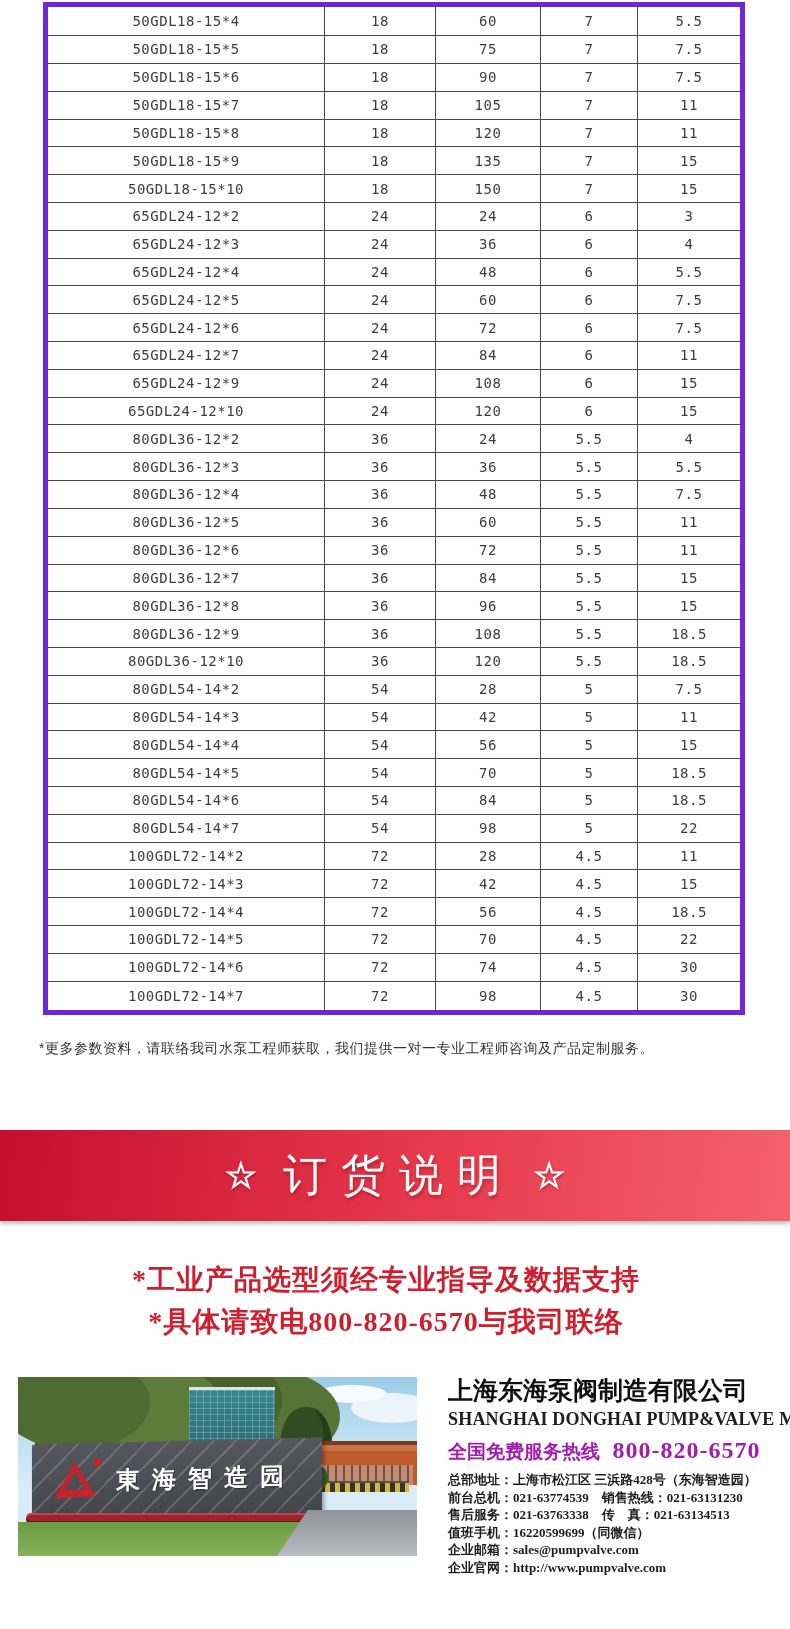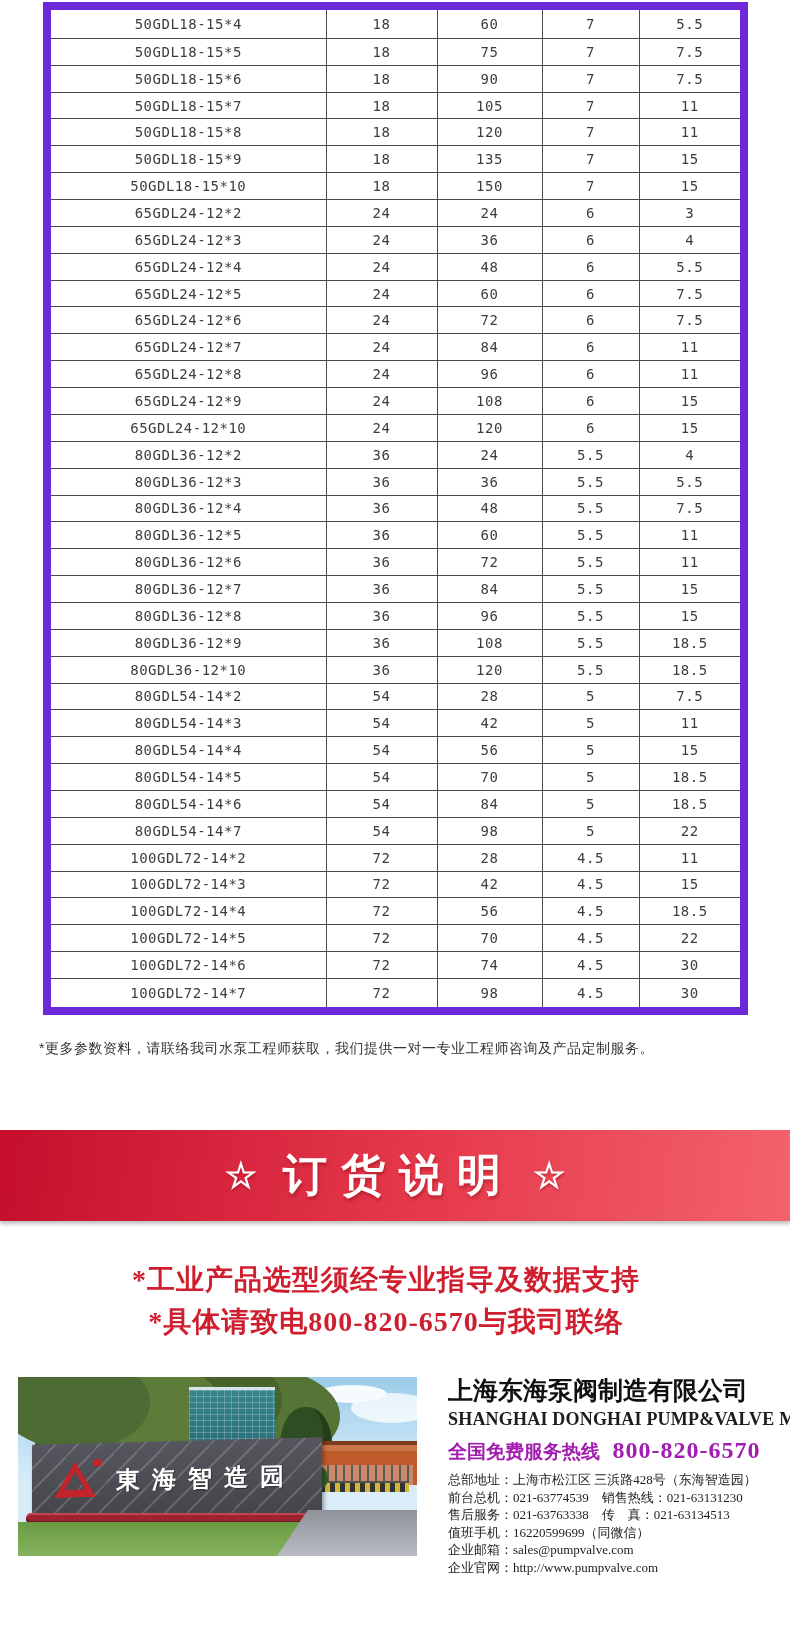--- a/index.html
+++ b/index.html
@@ -5,33 +5,33 @@
   html,body{margin:0;padding:0;background:#fff;}
   .page{position:relative;width:790px;height:1629px;background:#fff;overflow:hidden;
         font-family:"Liberation Sans",sans-serif;}
 
   
   .spec-table{position:absolute;left:43px;top:2px;width:697px;height:1013px;
               border-collapse:collapse;table-layout:fixed;}
   .spec-table td{border:1px solid #4a4a4a;text-align:center;vertical-align:middle;
                  font-family:"DejaVu Sans Mono",monospace;font-size:14px;color:#3d3d3d;
                  padding:0;letter-spacing:0.5px;}
-  .spec-table{border:8px solid #6d28d9;padding-left:36px;}
+  .spec-table{border:5px solid #6d28d9;padding-left:36px;}
 
   
   .note{position:absolute;left:39px;top:1040px;font-size:14px;color:#333;letter-spacing:0.5px;}
 
   
   .banner{position:absolute;left:0;top:1130px;width:790px;height:91px;
           background:linear-gradient(97deg,#c50f2d 0%,#e73a4c 55%,#f3626c 100%);
           display:flex;align-items:center;justify-content:center;
           box-shadow:0 3px 4px rgba(0,0,0,0.25);}
   .banner .star{color:#fff;font-size:36px;font-weight:bold;margin:0 18px;
                 text-shadow:1px 2px 2px rgba(120,0,10,0.35);}
-  .banner-title{color:#fff;font-size:44px;font-weight:bold;letter-spacing:14px;
+  .banner-title{color:#fff;font-size:44px;font-weight:normal;letter-spacing:14px;
                 padding-left:8px;text-shadow:1px 3px 3px rgba(120,0,10,0.35);}
 
   
   .notice{position:absolute;left:0;width:772px;text-align:center;color:#cf1f2f;
           font-family:"Liberation Serif",serif;font-weight:bold;font-size:28px;
           letter-spacing:1px;white-space:nowrap;}
   .notice-1{top:1261px;}
   .notice-2{top:1303px;}
 
   
@@ -78,21 +78,21 @@
 
   
   .company{position:absolute;left:448px;top:1374px;width:318px;}
   .c-name{font-size:25px;font-weight:bold;color:#101010;white-space:nowrap;font-family:Liberation Serif, serif;}
   .c-en{font-family:"Liberation Serif",serif;font-weight:bold;font-size:18px;color:#1d1d1d;
         letter-spacing:0.2px;margin-top:2px;white-space:nowrap;}
   .c-hotline{margin-top:7px;color:#a21caf;font-weight:bold;white-space:nowrap;}
   .c-hot-label{font-size:19px;}
   .c-hot-num{font-family:"Liberation Serif",serif;font-size:24px;margin-left:8px;letter-spacing:1px;}
   .c-contacts{margin-top:6px;}
-  .c-line{font-family:"Liberation Serif",serif;font-weight:normal;font-size:13px;color:#1c1c1c;
+  .c-line{font-family:"Liberation Serif",serif;font-weight:bold;font-size:13px;color:#1c1c1c;
           line-height:17.5px;white-space:nowrap;}
 </style>
 </head>
 <body>
 
 <div class="page">
 
   <table class="spec-table">
     <colgroup>
       <col style="width:279px">
@@ -183,27 +183,20 @@
           <td>65GDL24-12*6</td>
           <td>24</td>
           <td>72</td>
           <td>6</td>
           <td>7.5</td>
         </tr>
         <tr>
           <td>65GDL24-12*7</td>
           <td>24</td>
           <td>84</td>
-          <td>6</td>
-          <td>11</td>
-        </tr>
-        <tr>
-          <td>65GDL24-12*8</td>
-          <td>24</td>
-          <td>96</td>
           <td>6</td>
           <td>11</td>
         </tr>
         <tr>
           <td>65GDL24-12*9</td>
           <td>24</td>
           <td>108</td>
           <td>6</td>
           <td>15</td>
         </tr>

